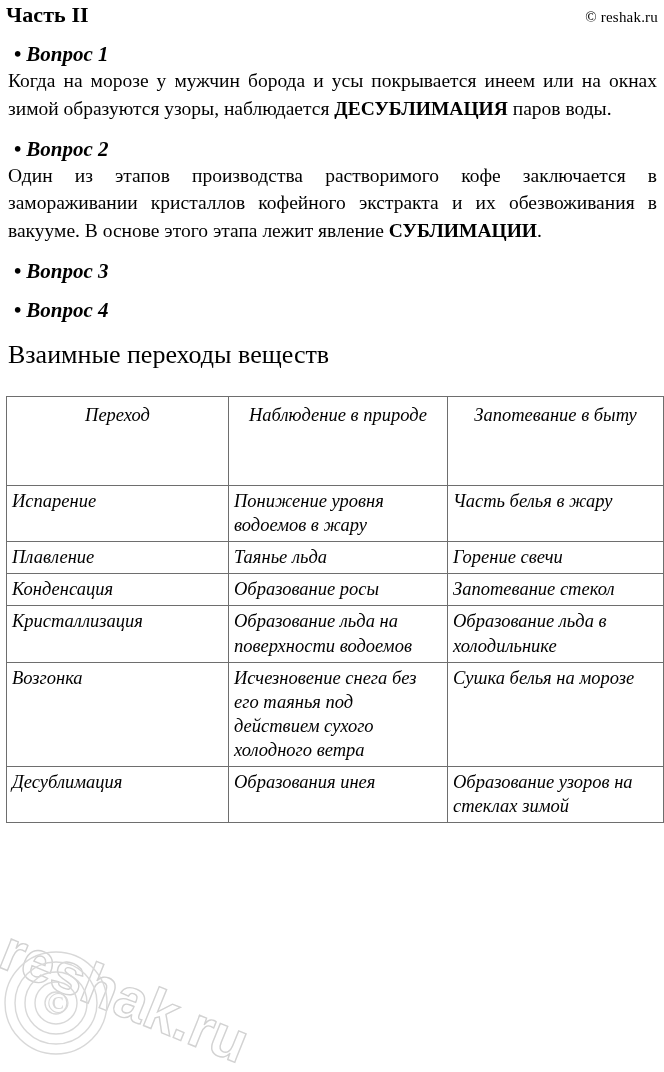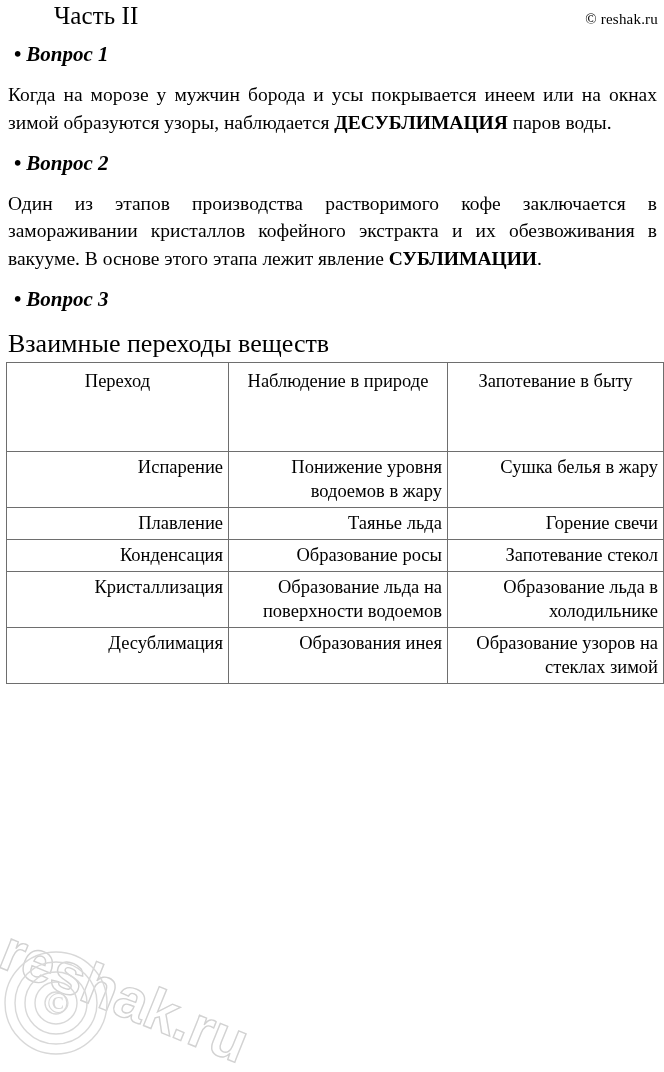--- a/index.html
+++ b/index.html
@@ -27,24 +27,23 @@
 
   
   .doc-header {
     display: flex;
     align-items: baseline;
     justify-content: space-between;
     padding-top: 2px;
     height: 26px;
   }
   .part-title {
-    font-size: 25px;
-    font-weight: normal;
+    font-size: 22px;
+    font-weight: bold;
     letter-spacing: 0.1px;
-    margin-left: 48px;
   }
   .copyright {
     font-size: 15px;
     font-weight: normal;
     letter-spacing: 0.2px;
   }
 
   
   .q-heading {
     font-size: 21px;
@@ -59,64 +58,65 @@
     font-style: normal;
     font-weight: bold;
     margin-right: 5px;
   }
 
   
   .q-body {
     font-size: 19.5px;
     line-height: 1.42;
     text-align: justify;
-    margin: 14px 0 0 0;
+    margin: 0 0 0 0;
     padding: 0 1px 0 2px;
     hyphens: none;
   }
   .q-body b {
     font-weight: bold;
   }
 
   .plain-line {
     font-size: 26px;
     line-height: 1.35;
     margin: 14px 0 0 0;
     padding-left: 2px;
   }
 
   
   .transitions-table {
-    margin-top: 1px;
+    margin-top: 24px;
     margin-left: 0;
     width: 657px;
     border-collapse: collapse;
     table-layout: fixed;
     font-size: 18.5px;
     line-height: 1.3;
+    font-style: italic;
   }
   .transitions-table td,
   .transitions-table th {
     border: 1px solid #6e6e6e;
     vertical-align: top;
     padding: 3px 5px 4px 5px;
     font-weight: normal;
   }
   .transitions-table col.c1 { width: 222px; }
   .transitions-table col.c2 { width: 219px; }
   .transitions-table col.c3 { width: 216px; }
 
   .transitions-table thead th {
     text-align: center;
     vertical-align: top;
     height: 78px;
     padding-top: 6px;
   }
   .transitions-table tbody td {
-    text-align: right;
+    text-align: left;
   }
 
   
   .watermark {
     position: absolute;
     left: -6px;
     top: 915px;
     width: 230px;
     height: 160px;
     pointer-events: none;
@@ -162,55 +162,63 @@
 
   <div class="q-heading">
     <span class="bullet">•</span><span>Вопрос 2</span>
   </div>
   <p class="q-body"><span>Один из этапов производства растворимого кофе заключается в замораживании кристаллов кофейного экстракта и их обезвоживания в вакууме. В основе этого этапа лежит явление </span><b>СУБЛИМАЦИИ</b><span>.</span></p>
 
   <div class="q-heading">
     <span class="bullet">•</span><span>Вопрос 3</span>
   </div>
 
+  <div class="q-heading">
+    <span class="bullet">•</span><span>Вопрос 4</span>
+  </div>
   <div class="plain-line">Взаимные переходы веществ</div>
 
   <table class="transitions-table">
     <colgroup>
       <col class="c1">
         <col class="c2">
         <col class="c3">
     </colgroup>
     <thead>
       <tr>
         <th>Переход</th>
         <th>Наблюдение в природе</th>
         <th>Запотевание в быту</th>
       </tr>
     </thead>
     <tbody>
       <tr>
         <td>Испарение</td>
         <td>Понижение уровня водоемов в жару</td>
-        <td>Сушка белья в жару</td>
+        <td>Часть белья в жару</td>
       </tr>
       <tr>
         <td>Плавление</td>
         <td>Таянье льда</td>
         <td>Горение свечи</td>
       </tr>
       <tr>
         <td>Конденсация</td>
         <td>Образование росы</td>
         <td>Запотевание стекол</td>
       </tr>
       <tr>
         <td>Кристаллизация</td>
         <td>Образование льда на поверхности водоемов</td>
         <td>Образование льда в холодильнике</td>
+      </tr>
+      <tr>
+        <td>Возгонка</td>
+        <td>Исчезновение снега без его таянья под действием сухого холодного ветра</td>
+        <td>Сушка белья на морозе</td>
       </tr>
       <tr>
         <td>Десублимация</td>
         <td>Образования инея</td>
         <td>Образование узоров на стеклах зимой</td>
       </tr>
     </tbody>
   </table>
 
   <div class="watermark">

